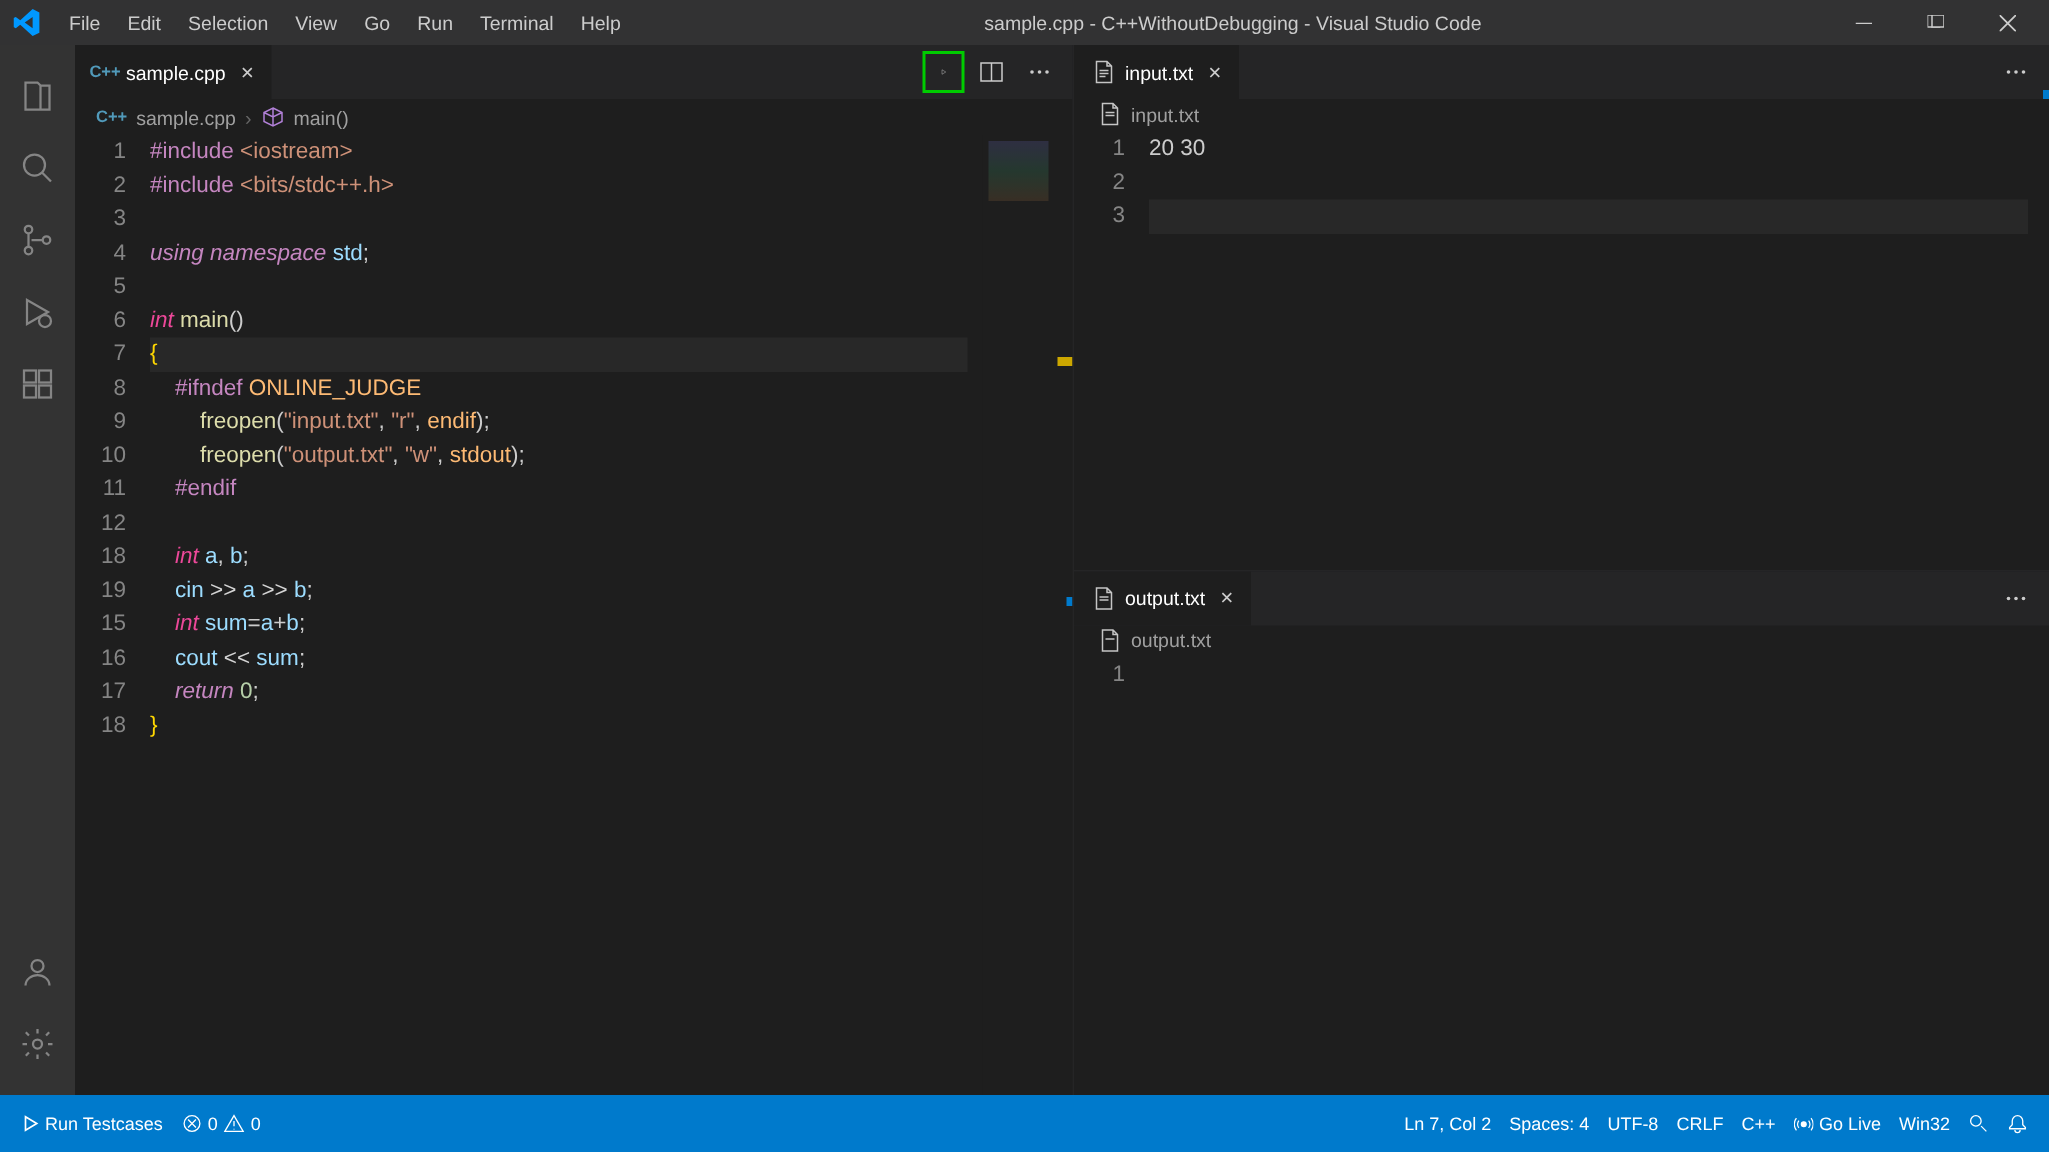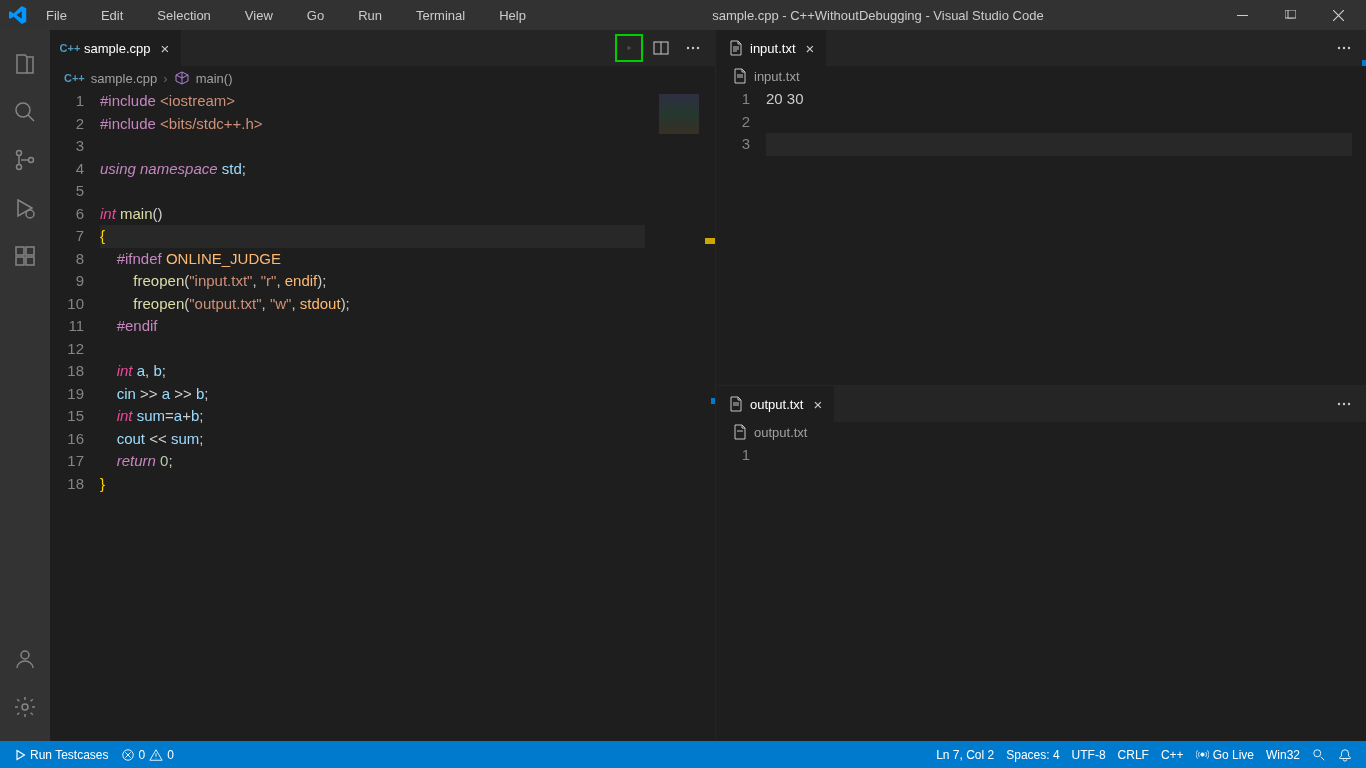--- a/index.html
+++ b/index.html
@@ -1,19 +1,19 @@
 <!DOCTYPE html>
 <html><head>
 <meta charset="utf-8">
 <style>
 *{box-sizing:border-box;margin:0;padding:0;font-family:"Segoe UI",sans-serif}
 body{background:#1e1e1e;color:#ccc;width:1366px;height:768px;overflow:hidden;display:flex;flex-direction:column;font-size:13px}
 .titlebar{height:30px;background:#323233;display:flex;align-items:center;padding:0 8px;color:#ccc}
 .titlebar .logo{width:20px;height:20px;margin-right:10px;display:flex;align-items:center;justify-content:center}
-.menubar{display:flex;gap:18px}
+.menubar{display:flex;gap:2px}
 .menu-item{padding:4px 8px;cursor:pointer}
 .title-center{flex:1;text-align:center;color:#ccc}
 .win-controls{display:flex;gap:8px;align-items:center}
 .win-btn{width:40px;height:30px;display:flex;align-items:center;justify-content:center;cursor:pointer}
 .main{flex:1;display:flex;min-height:0}
 .activitybar{width:50px;background:#333;display:flex;flex-direction:column;align-items:center;padding-top:10px}
 .activity-icon{width:48px;height:48px;display:flex;align-items:center;justify-content:center;color:#858585;cursor:pointer}
 .activity-bottom{margin-top:auto;margin-bottom:10px}
 .editor-area{flex:1;display:flex;min-width:0}
 .editor-group{display:flex;flex-direction:column;background:#1e1e1e;min-width:0}
@@ -48,21 +48,21 @@
 .tk-var{color:#9cdcfe}
 .tk-op{color:#d4d4d4}
 .tk-const{color:#fdba74}
 .tk-inc{color:#ce9178}
 .tk-brace{color:#ffd700}
 .eg2-split{flex:1;display:flex;flex-direction:column;min-height:0}
 .pane{flex:1;display:flex;flex-direction:column;border-bottom:1px solid #252526;min-height:0}
 .pane .tabs{height:36px}
 .pane-body{flex:1;display:flex;font-family:Consolas,monospace;font-size:15px;line-height:22.5px;padding-top:2px}
 .file-header{padding:2px 16px;color:#a0a0a0;display:flex;align-items:center;gap:6px}
-.statusbar{height:27px;background:#007acc;display:flex;align-items:center;color:#fff;font-size:12px;padding:0 8px}
+.statusbar{height:38px;background:#007acc;display:flex;align-items:center;color:#fff;font-size:12px;padding:0 8px}
 .status-item{padding:0 6px;display:flex;align-items:center;gap:4px;cursor:pointer;height:22px}
 .status-right{margin-left:auto;display:flex}
 svg{display:block}
 .cpp-icon{color:#519aba;font-size:11px;font-weight:bold}
 .file-icon-svg{fill:#c5c5c5}
 </style>
 </head>
 <body>
 
 <div class="titlebar">

